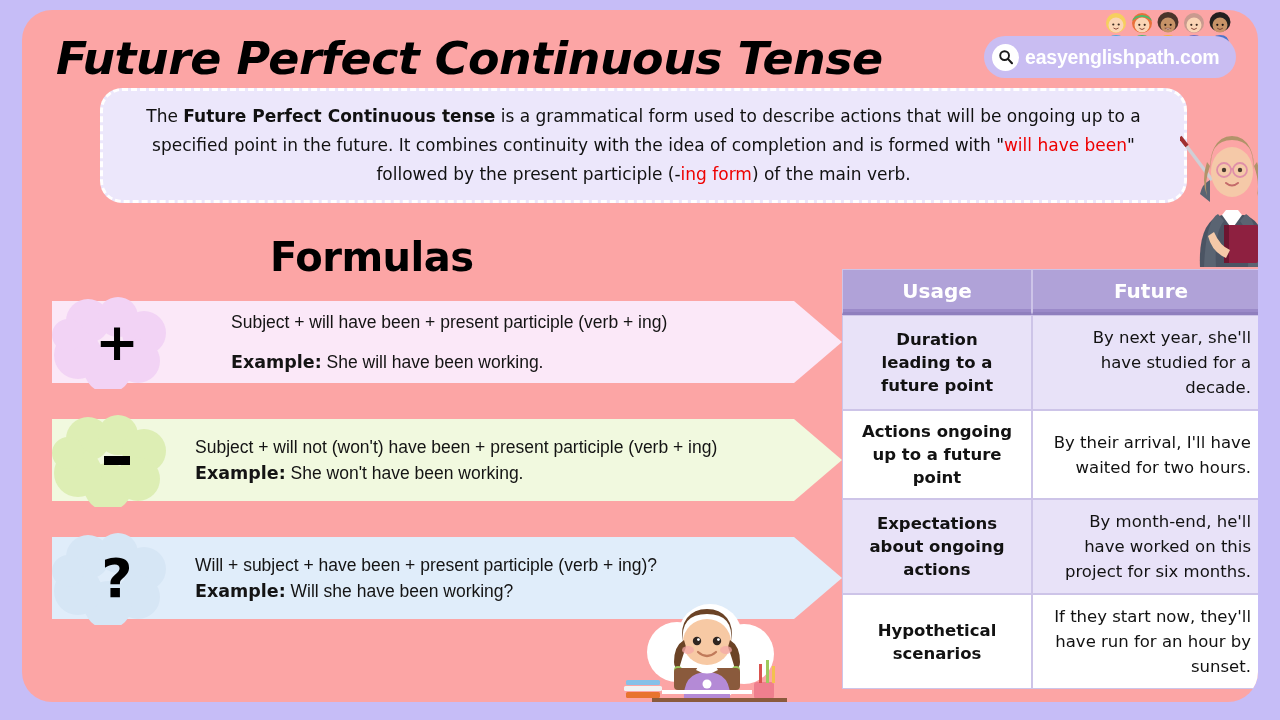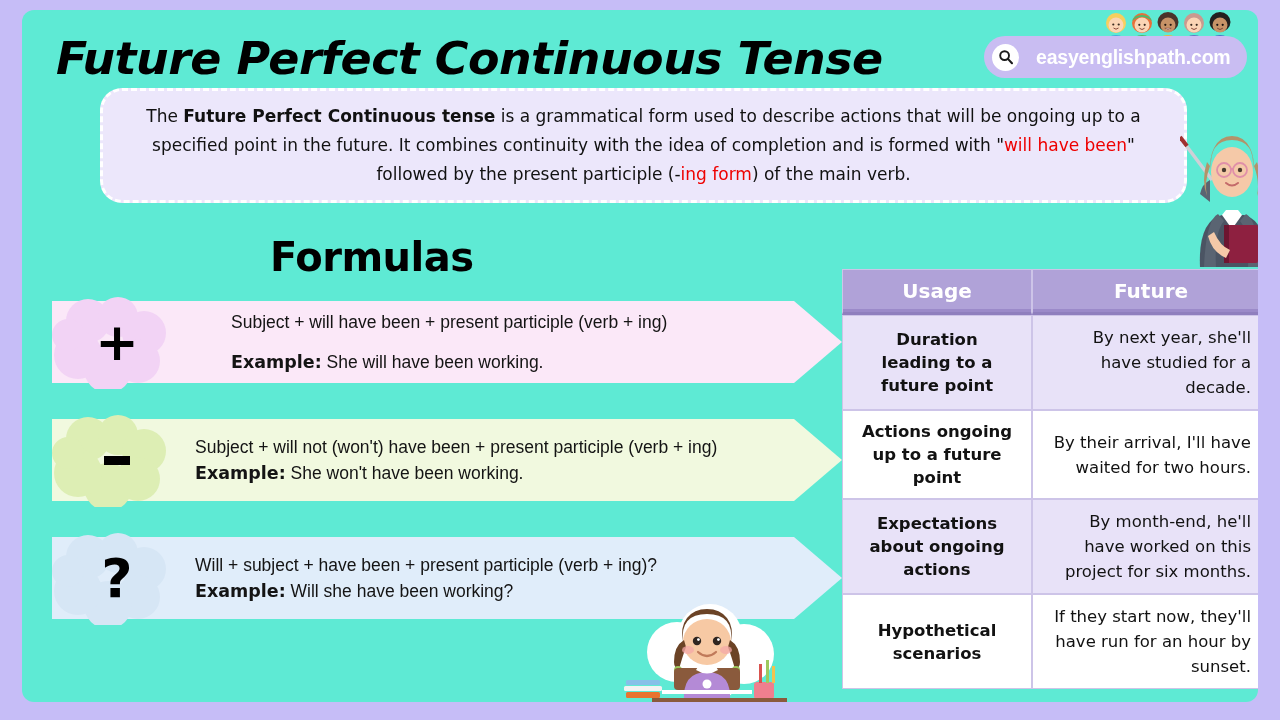--- a/index.html
+++ b/index.html
@@ -18,22 +18,22 @@
     height: 720px;
     background: #c6bdf7;
   }
 
   .card {
     position: absolute;
     left: 22px;
     top: 10px;
     width: 1236px;
     height: 692px;
-    background: #5eead4;
-    border-radius: 12px;
+    background: #fca5a5;
+    border-radius: 30px;
     overflow: hidden;
   }
 
   
   .title {
     position: absolute;
     left: 34px;
     top: 22px;
     font-family: "DejaVu Sans", sans-serif;
     font-size: 45px;
@@ -49,21 +49,21 @@
   .brand-pill {
     position: absolute;
     left: 962px;
     top: 26px;
     height: 42px;
     padding: 0 16px 0 8px;
     background: #c9bdf2;
     border-radius: 21px;
     display: flex;
     align-items: center;
-    gap: 17px;
+    gap: 6px;
   }
   .brand-search {
     width: 27px; height: 27px;
     background: #ffffff;
     border-radius: 50%;
     display: flex; align-items: center; justify-content: center;
   }
   .brand-text {
     font-size: 19.5px;
     font-weight: 700;

